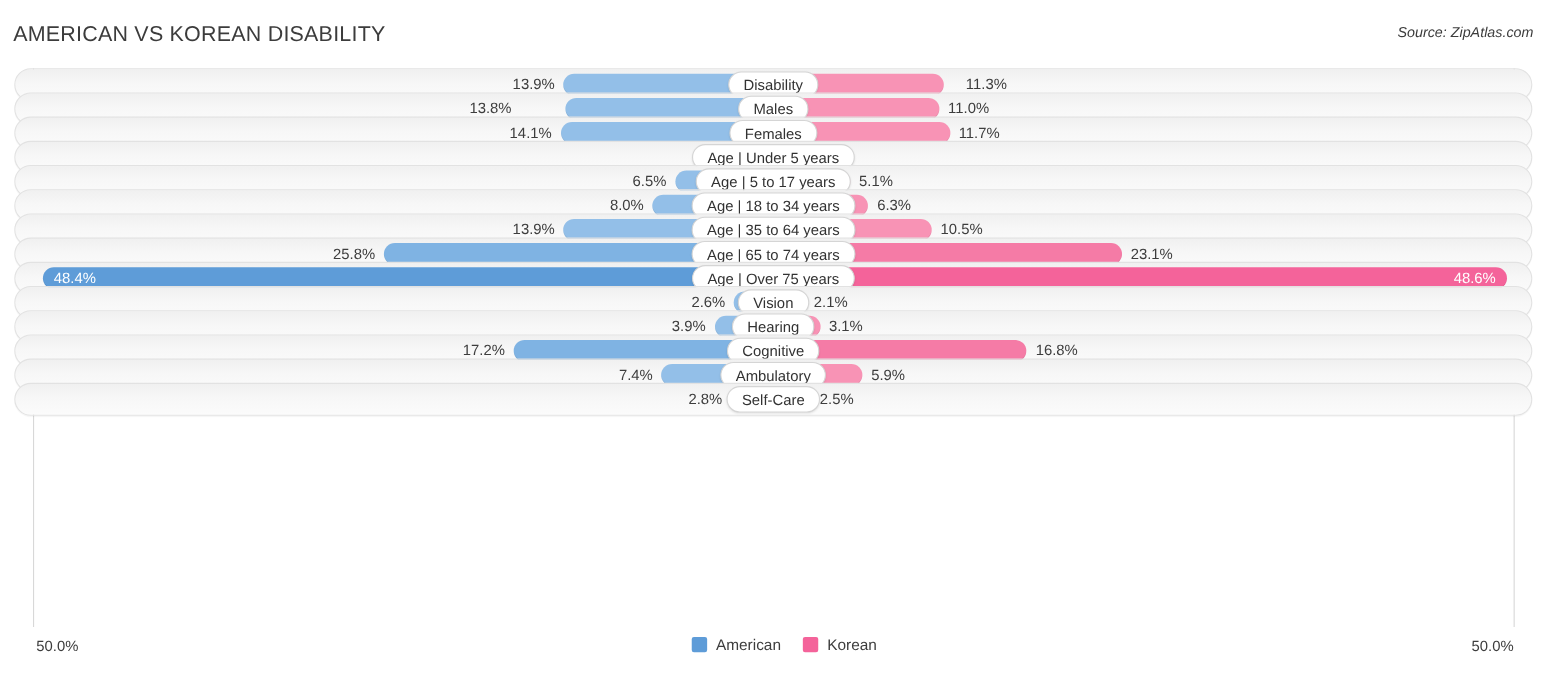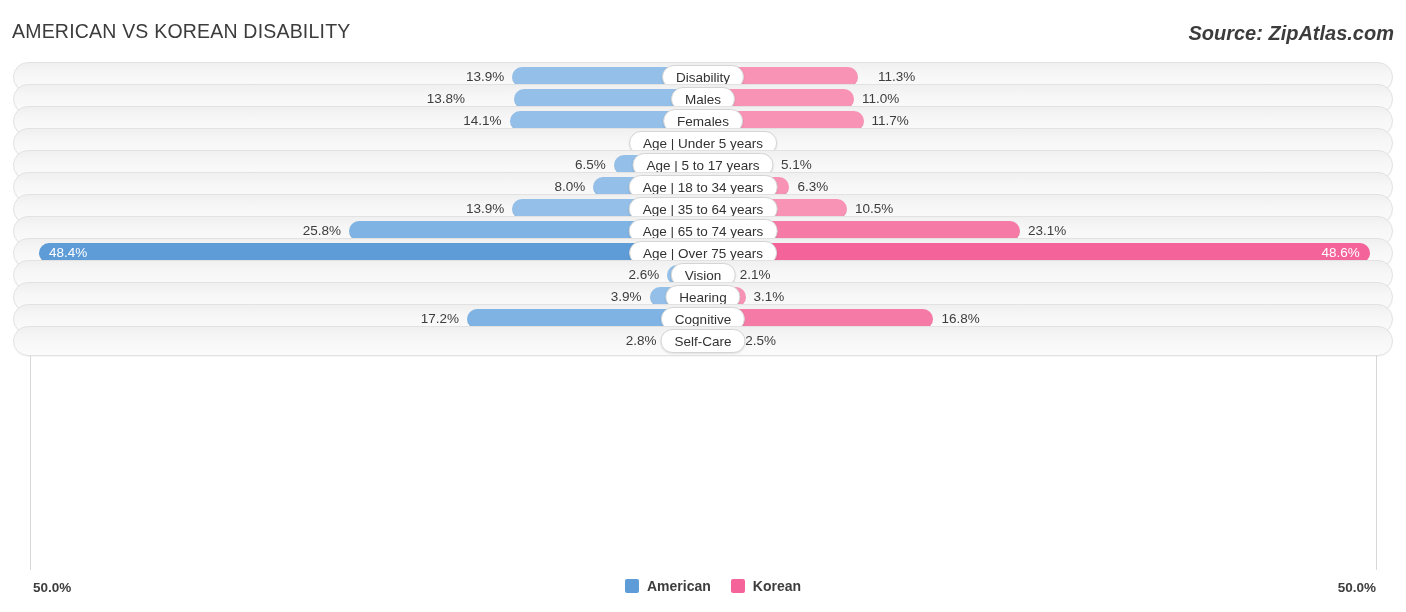--- a/index.html
+++ b/index.html
@@ -29,23 +29,23 @@
     font-size: 19.5px;
     letter-spacing: 0.2px;
     color: #3c3c3c;
     font-weight: 400;
     white-space: nowrap;
   }
   .source-note {
     position: absolute;
     right: 12px;
     top: 22px;
-    font-size: 20px;
+    font-size: 13px;
     font-style: italic;
-    font-weight: bold;
+    font-weight: normal;
     color: #3c3c3c;
     white-space: nowrap;
   }
 
   
   .plot {
     position: absolute;
     left: 0;
     top: 62px;
     width: 1406px;
@@ -144,21 +144,20 @@
     box-shadow: 0 1px 2px rgba(0,0,0,0.10);
     box-sizing: border-box;
   }
 
   
   .footer {
     position: absolute;
     left: 0; right: 0;
     top: 572px;
     height: 40px;
-    font-weight: bold;
   }
   .axis-label {
     position: absolute;
     top: 8px;
     font-size: 13.5px;
     color: #3d3d3d;
     white-space: nowrap;
   }
   .axis-label.lft { left: 33px; }
   .axis-label.rgt { right: 30px; }
@@ -293,20 +292,28 @@
       <div class="row mid2 mid">
         <div class="track"></div>
         <div class="bar left" style="width: 235.984px; border-top-left-radius: 10px; border-bottom-left-radius: 10px;"></div>
         <div class="bar right" style="width: 230.496px;"></div>
         <div class="val outL" style="right: 946.984px;">17.2%</div>
         <div class="val outR" style="left: 941.496px;">16.8%</div>
         <div class="pill">Cognitive</div>
       </div>
       <div class="row ">
         <div class="track"></div>
+        <div class="bar left" style="width: 101.528px; border-top-left-radius: 10px; border-bottom-left-radius: 10px;"></div>
+        <div class="bar right" style="width: 80.948px;"></div>
+        <div class="val outL" style="right: 812.528px;">7.4%</div>
+        <div class="val outR" style="left: 791.948px;">5.9%</div>
+        <div class="pill">Ambulatory</div>
+      </div>
+      <div class="row ">
+        <div class="track"></div>
         <div class="bar left" style="width: 38.416px; border-top-left-radius: 10px; border-bottom-left-radius: 10px;"></div>
         <div class="bar right" style="width: 34.3px;"></div>
         <div class="val outL" style="right: 749.416px;">2.8%</div>
         <div class="val outR" style="left: 745.3px;">2.5%</div>
         <div class="pill">Self-Care</div>
       </div>
     </div>
 </div>
 
 <div class="footer">

